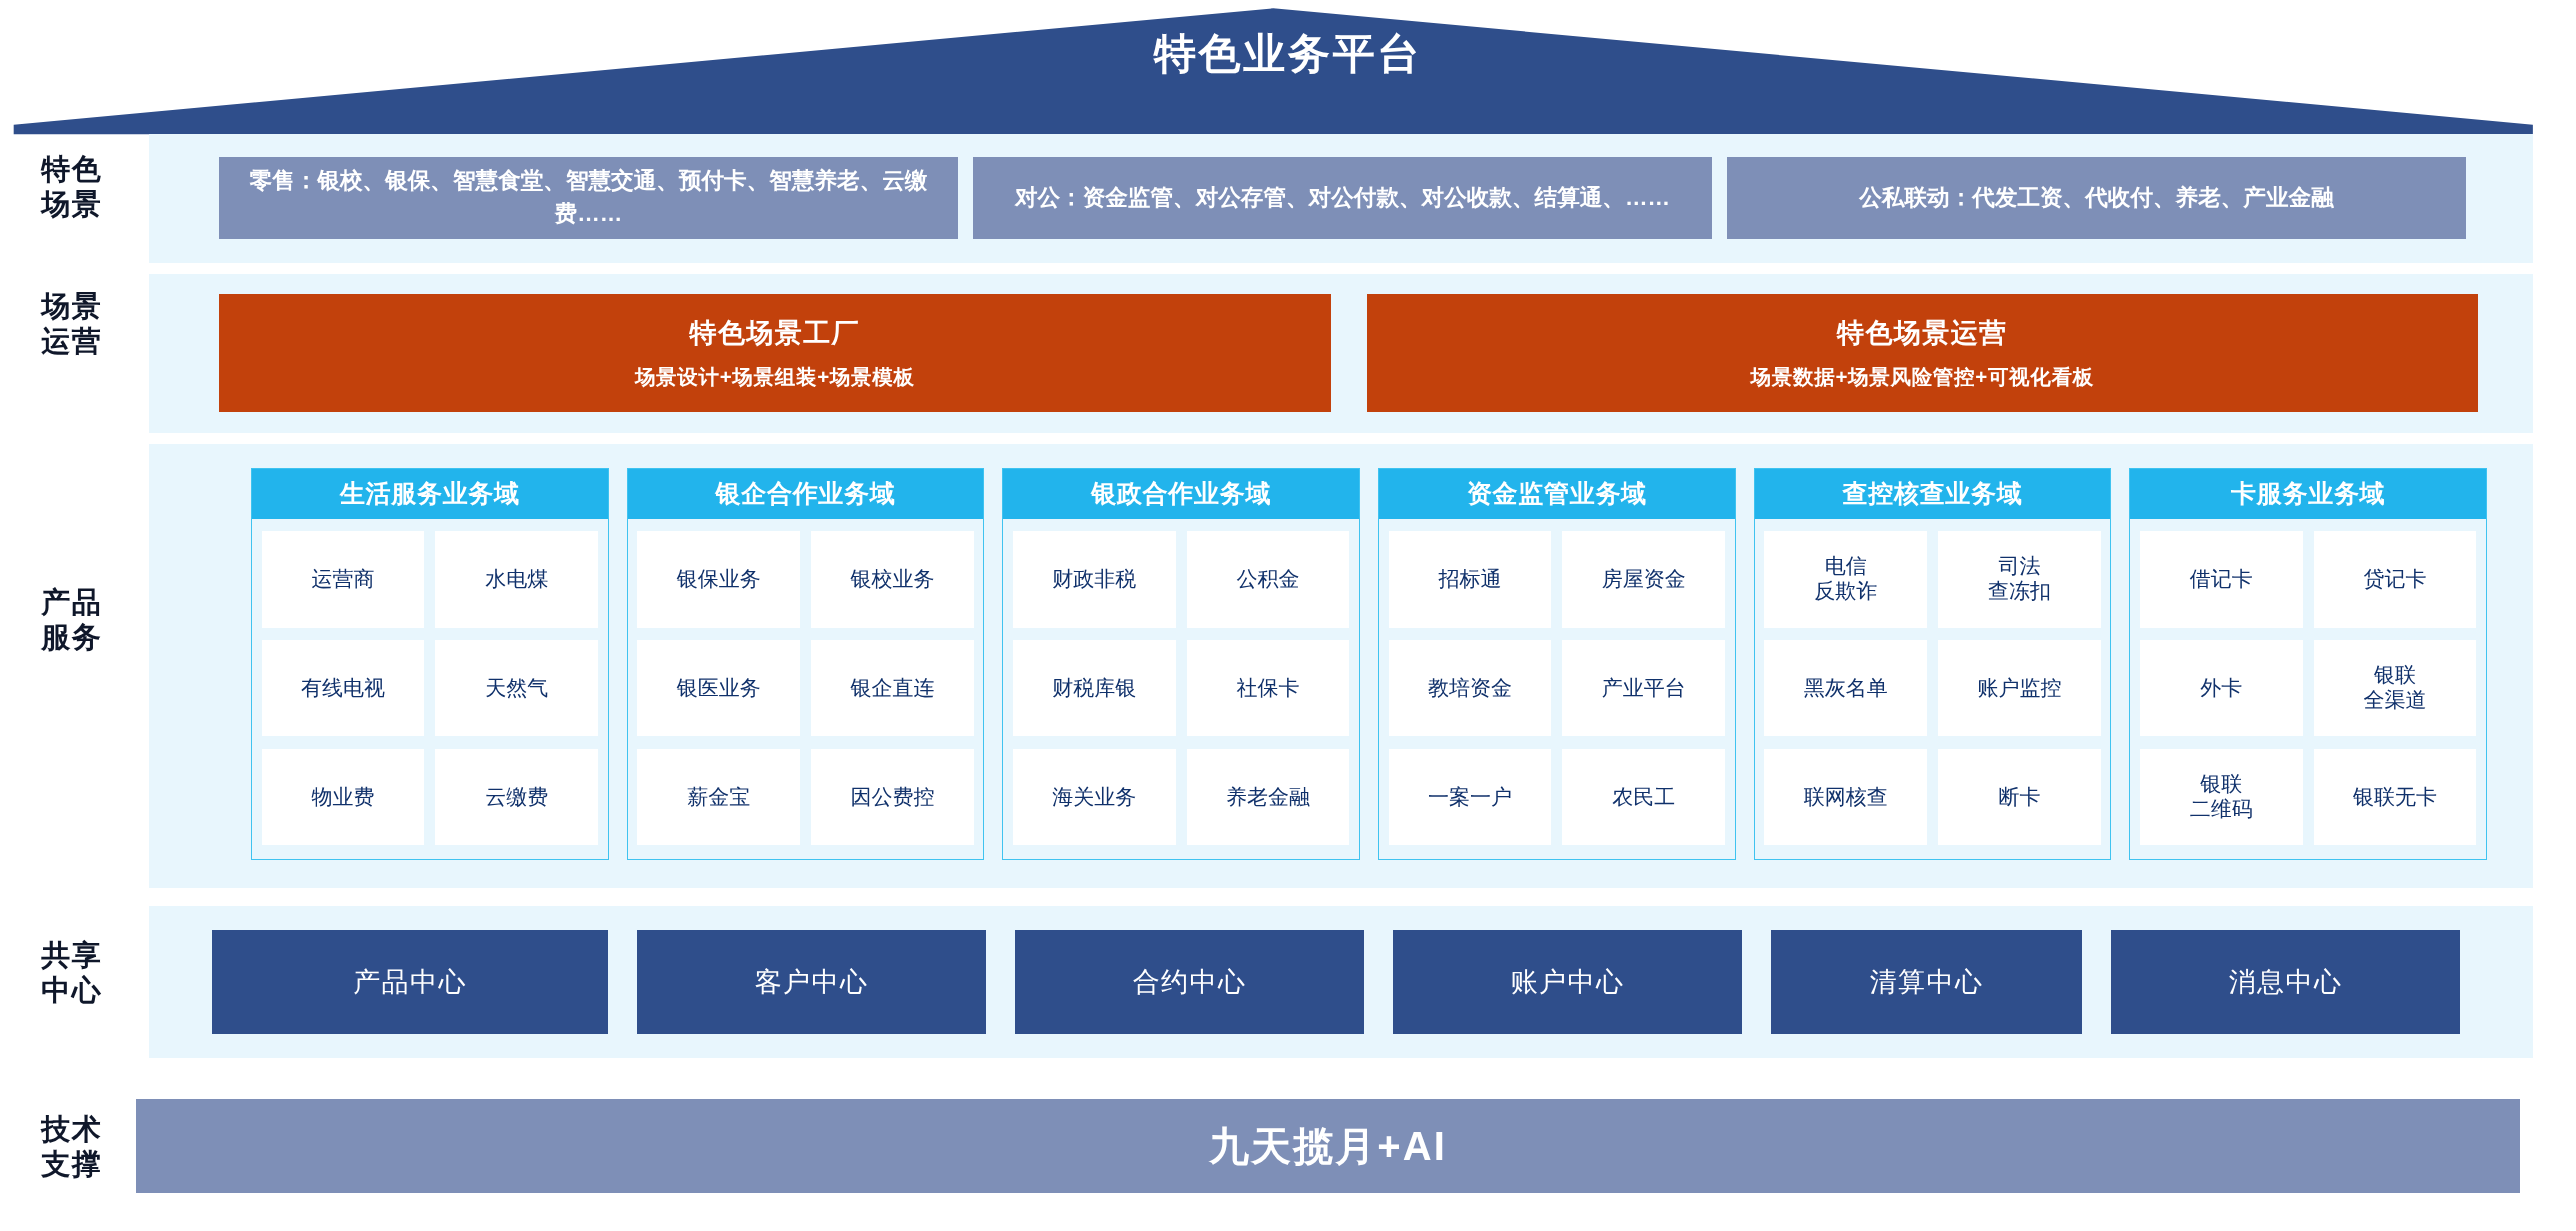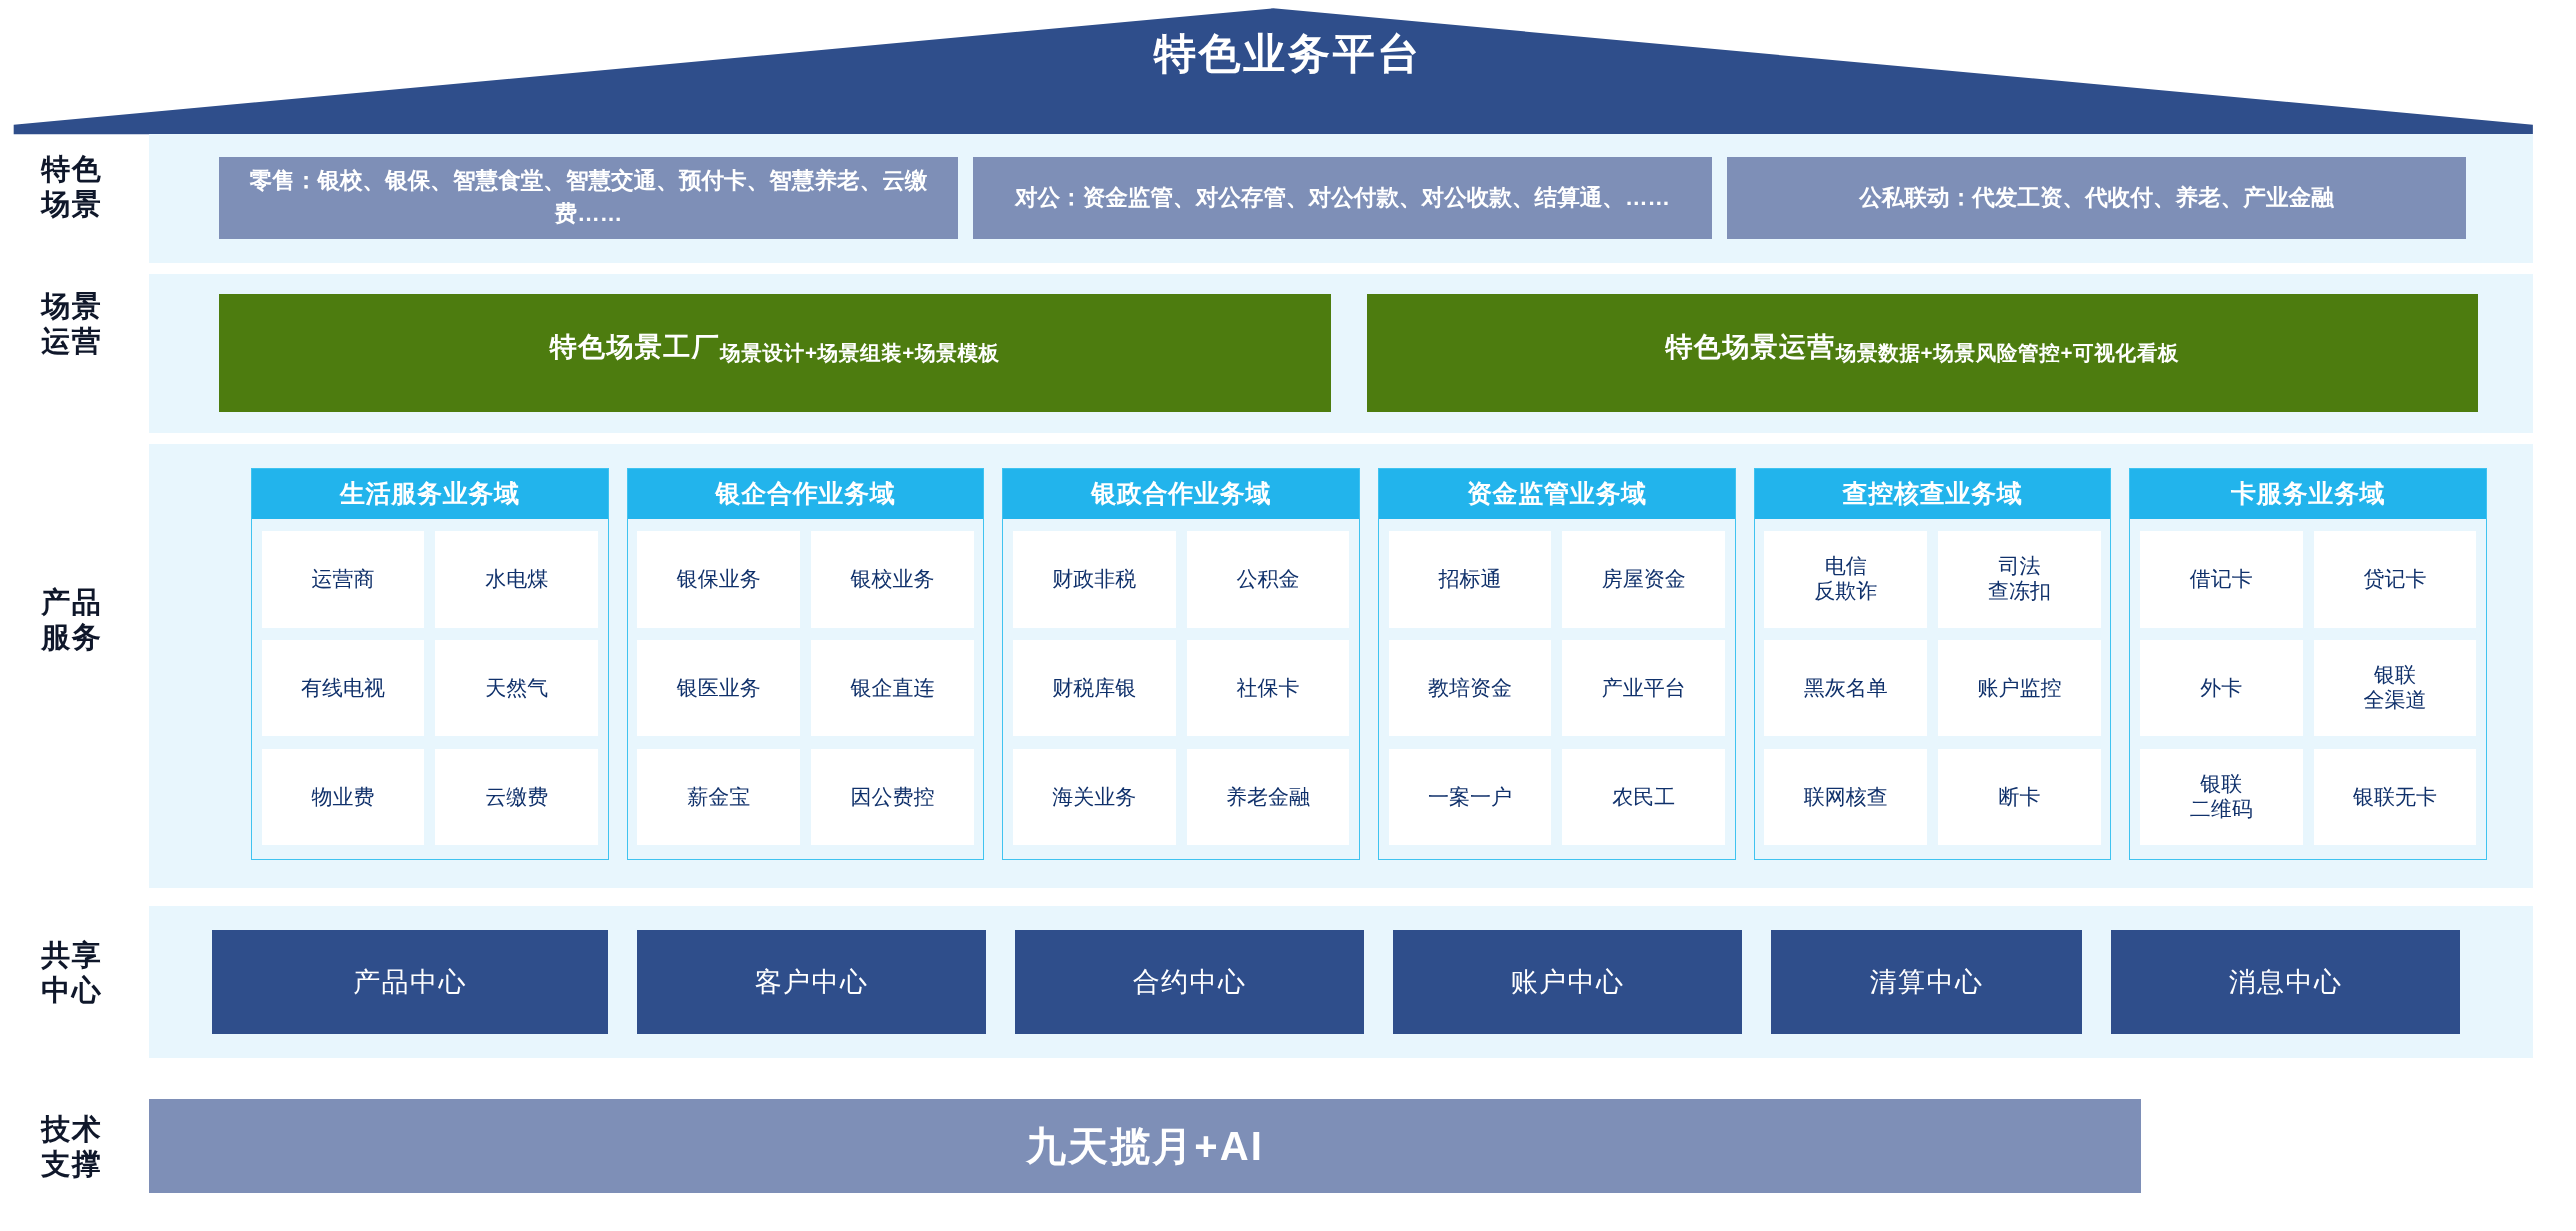--- a/index.html
+++ b/index.html
@@ -78,23 +78,24 @@
   }
 
   
   .ops-row {
     position: absolute;
     display: flex;
     gap: 36px;
     box-sizing: border-box;
   }
   .ops-box {
-    background: #4d7c0f;
-    color: #ffffff;
-    display: flex;
+    background: #c2410c;
+    color: #ffffff;
+    display: flex;
+    flex-direction: column;
     align-items: center;
     justify-content: center;
     box-sizing: border-box;
     padding: 5.5px 0;
   }
   .ops-title {
     font-size: 27px;
     font-weight: bold;
     letter-spacing: 1.4px;
     margin-bottom: 12.3px;
@@ -392,16 +393,16 @@
       <span>账户中心</span>
     </div>
   <div class="share-box" style="width:311px;">
       <span>清算中心</span>
     </div>
   <div class="share-box" style="width:349px;">
       <span>消息中心</span>
     </div>
 </div>
 
-<div class="tech-bar" style="left:149px; top:1099px; width:1992px; height:94px;">
+<div class="tech-bar" style="left:136px; top:1099px; width:2384px; height:94px;">
   <span>九天揽月+AI</span>
 </div>
 
 
 </body></html>

